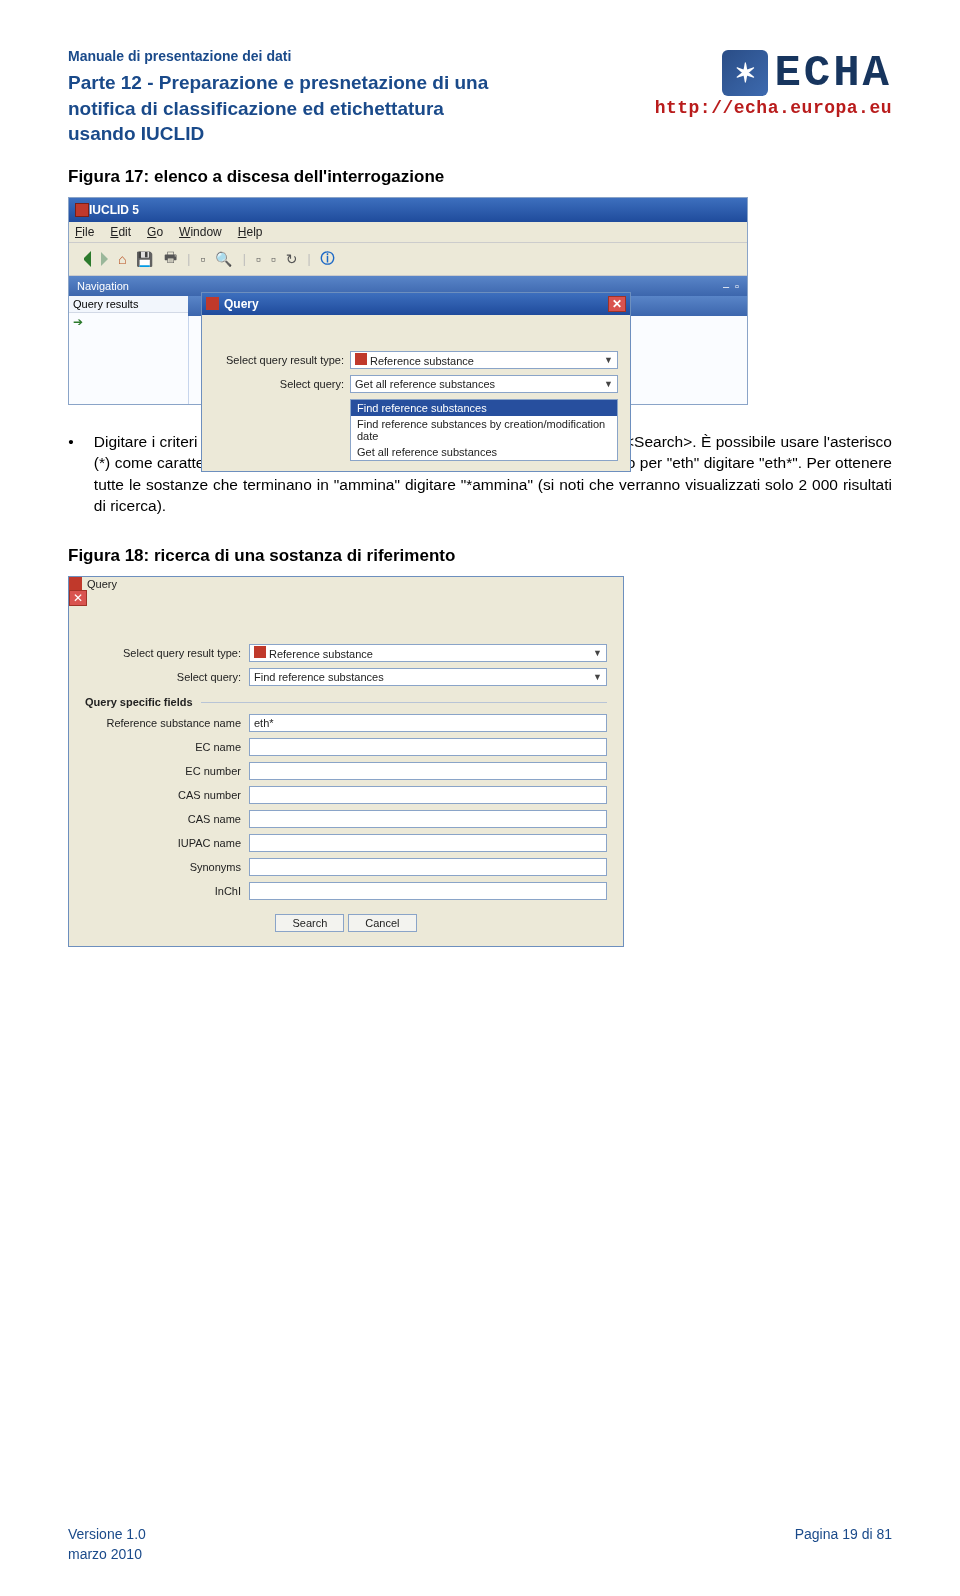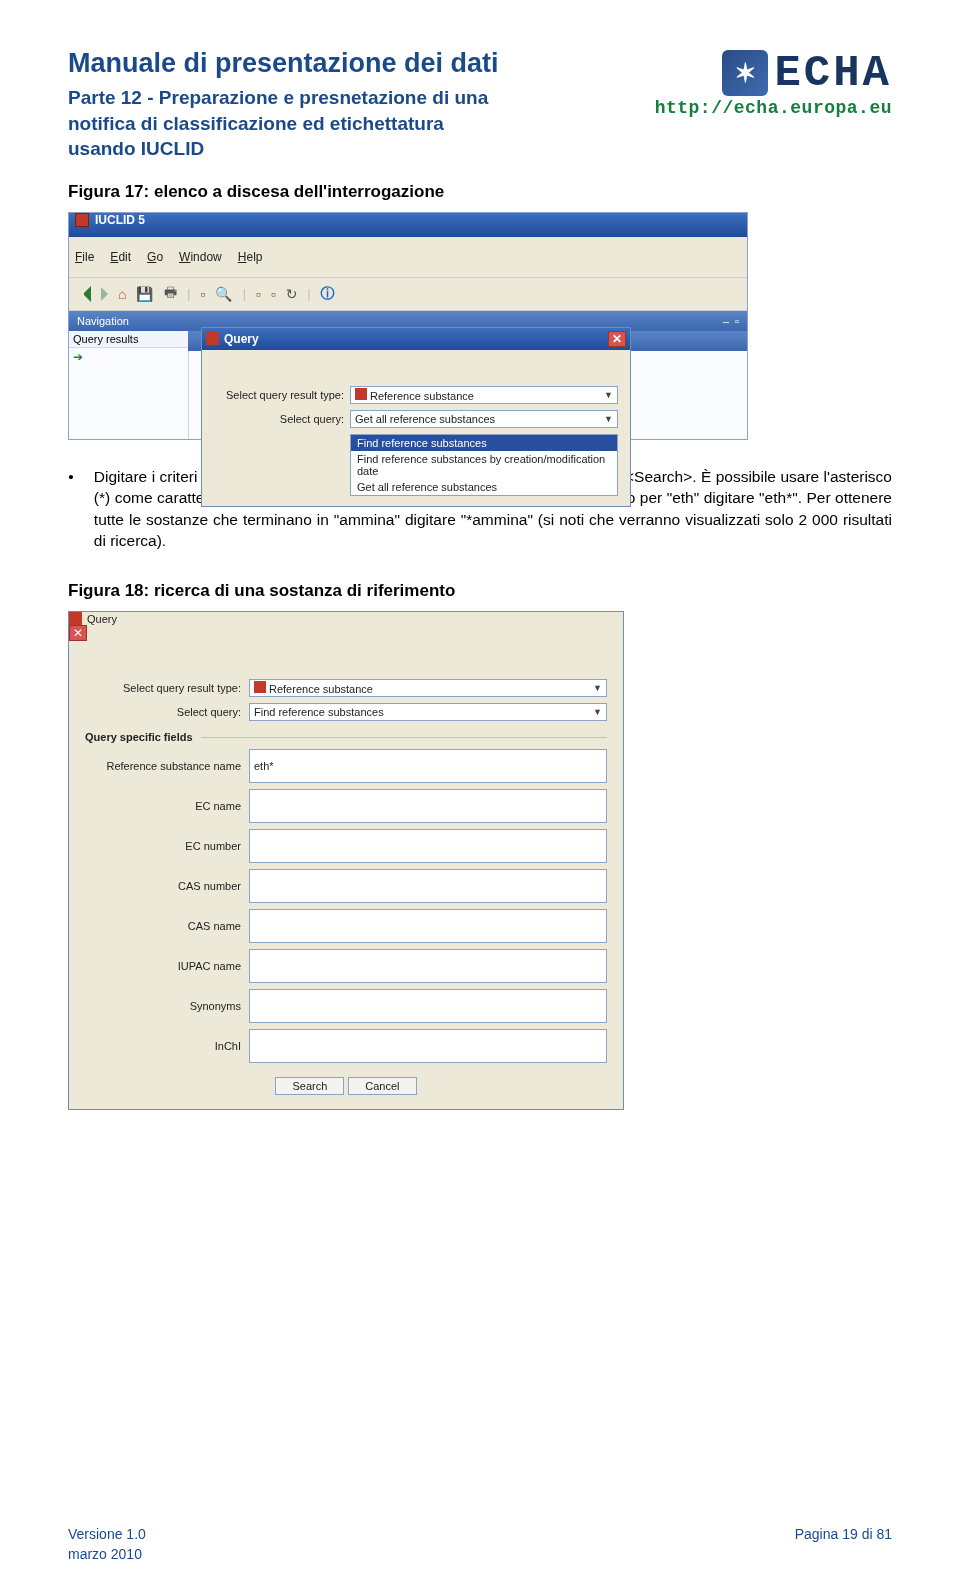--- a/index.html
+++ b/index.html
@@ -8,48 +8,48 @@
     height: 1596px;
     font-family: Arial, Helvetica, sans-serif;
     background: #fff;
     color: #000;
     position: relative;
     font-size: 15.5px;
   }
   .page { padding: 48px 68px 0 68px; }
   .header-row { display: flex; justify-content: space-between; align-items: flex-start; margin-bottom: 20px; }
   .header-text { color: #1a4a8a; font-weight: bold; }
-  .header-text h1 { font-size: 27px; margin-bottom: 6px; }
+  .header-text h1 { font-size: 14px; margin-bottom: 6px; }
   .header-text h2 { font-size: 19px; line-height: 1.35; max-width: 430px; }
   .echa-logo { text-align: right; }
   .echa-logo .logo-main { display: flex; align-items: center; gap: 6px; justify-content: flex-end; }
   .echa-logo .logo-glyph {
     width: 46px; height: 46px; background: linear-gradient(135deg,#2a4d86,#3d6aaf);
     border-radius: 6px; color: #fff; font-weight: bold; font-size: 26px;
     display:flex; align-items:center; justify-content:center;
   }
   .echa-logo .logo-text {
     font-family: "Courier New", monospace; font-weight: bold;
     font-size: 44px; color: #17355e; letter-spacing: 3px; text-align: right;
   }
-  .echa-logo .url { font-family: "Courier New", monospace; font-size: 18px; color: #15803d; font-weight: bold; letter-spacing: 0.5px; }
+  .echa-logo .url { font-family: "Courier New", monospace; font-size: 18px; color: #b91c1c; font-weight: bold; letter-spacing: 0.5px; }
   .figure-caption { font-weight: bold; font-size: 17px; margin: 16px 0 10px 0; }
   .body-block { margin-top: 26px; line-height: 1.38; }
   .body-block .bullet-row { display:flex; gap:20px; }
   .body-block .dot { width:18px; text-align:center; }
   .body-text { text-align: justify; }
   
   .app-window { width: 680px; border:1px solid #8aa4c8; font-size:12px; background:#e8f0fb; margin-bottom:4px; }
   .titlebar {
     background: linear-gradient(#3d6fbe,#1f4b9c);
-    height:24px; display:flex; gap:6px; padding:0 6px;
+    height:24px; display:flex; align-items:center; padding:0 6px;
     color:#fff; font-weight:bold; font-size:12px;
   }
   .titlebar .tb-icon { width:14px; height:14px; background:#c0392b; border:1px solid #7a1f16; }
-  .menubar { background:#ece9d8; padding:13px 6px; display:flex; gap:16px; font-size:12px; color:#222; }
+  .menubar { background:#ece9d8; padding:3px 6px; display:flex; gap:16px; font-size:12px; color:#222; }
   .menubar span u { text-decoration: underline; }
   .toolbar { background:#ece9d8; padding:4px 6px; display:flex; gap:10px; align-items:center; font-size:12px; border-top:1px solid #ccc; border-bottom:1px solid #ccc;}
   .toolbar .tb-ico { width:16px; height:16px; display:inline-block; }
   .ico-back { border:7px solid transparent; border-right-color:#2c7a2c; border-left:0; width:0;height:0;}
   .ico-home { color:#b74c1a; font-size:14px; }
   .ico-save { color:#3c5da9; font-size:14px; }
   .ico-doc { color:#555; font-size:14px; }
   .ico-mag { color:#777; font-size:14px;}
   .ico-help { color:#1b68c6; font-weight:bold; font-size:14px;}
   .navbar { background:linear-gradient(#5985c8,#3c66ad); color:#fff; height:20px; display:flex; align-items:center; justify-content:space-between; padding:0 8px; font-size:11px;}
@@ -80,21 +80,21 @@
   .drop .opt { padding:2px 6px; font-size:11px; }
   .drop .opt.sel { background:#274f9e; color:#fff; }
   
   .query-form {
     width: 556px; border:1px solid #6d8fbe; background:#ece9d8;
     font-size:11px; color:#222; margin-bottom: 8px;
   }
   .query-form .qd-body { padding:12px 16px 10px 16px;}
   .qf-row { display:flex; align-items:center; margin-bottom:6px; gap:4px; }
   .qf-row .lab { width:160px; text-align:right; padding-right:4px;}
-  .qf-input { flex:1; height:34px; border:1px solid #8aa4c8; background:#fff; padding:0 4px; font-size:11px; display:flex; align-items:center;}
+  .qf-input { flex:1; height:18px; border:1px solid #8aa4c8; background:#fff; padding:0 4px; font-size:11px; display:flex; align-items:center;}
   .qf-select { flex:1; height:18px; border:1px solid #8aa4c8; background:#fff; display:flex; align-items:center; justify-content:space-between; padding:0 4px;}
   .qf-fieldset-label { font-weight:bold; font-size:11px; margin:10px 0 6px 0; display:flex; align-items:center; gap:8px;}
   .qf-fieldset-label .line { flex:1; height:1px; background:#b8c4d6;}
   .btn-row { display:flex; gap:4px; justify-content:center; padding:8px 0 4px; }
   .btn { border:1px solid #8aa4c8; background:#f3f3ef; padding:2px 16px; font-size:11px; }
   
   .footer { position:absolute; bottom:34px; left:68px; right:68px; display:flex; justify-content:space-between; font-size:14px;}
   .footer .blue { color:#1a4a8a; }
   .page-num { color:#1a4a8a; }
 </style>

